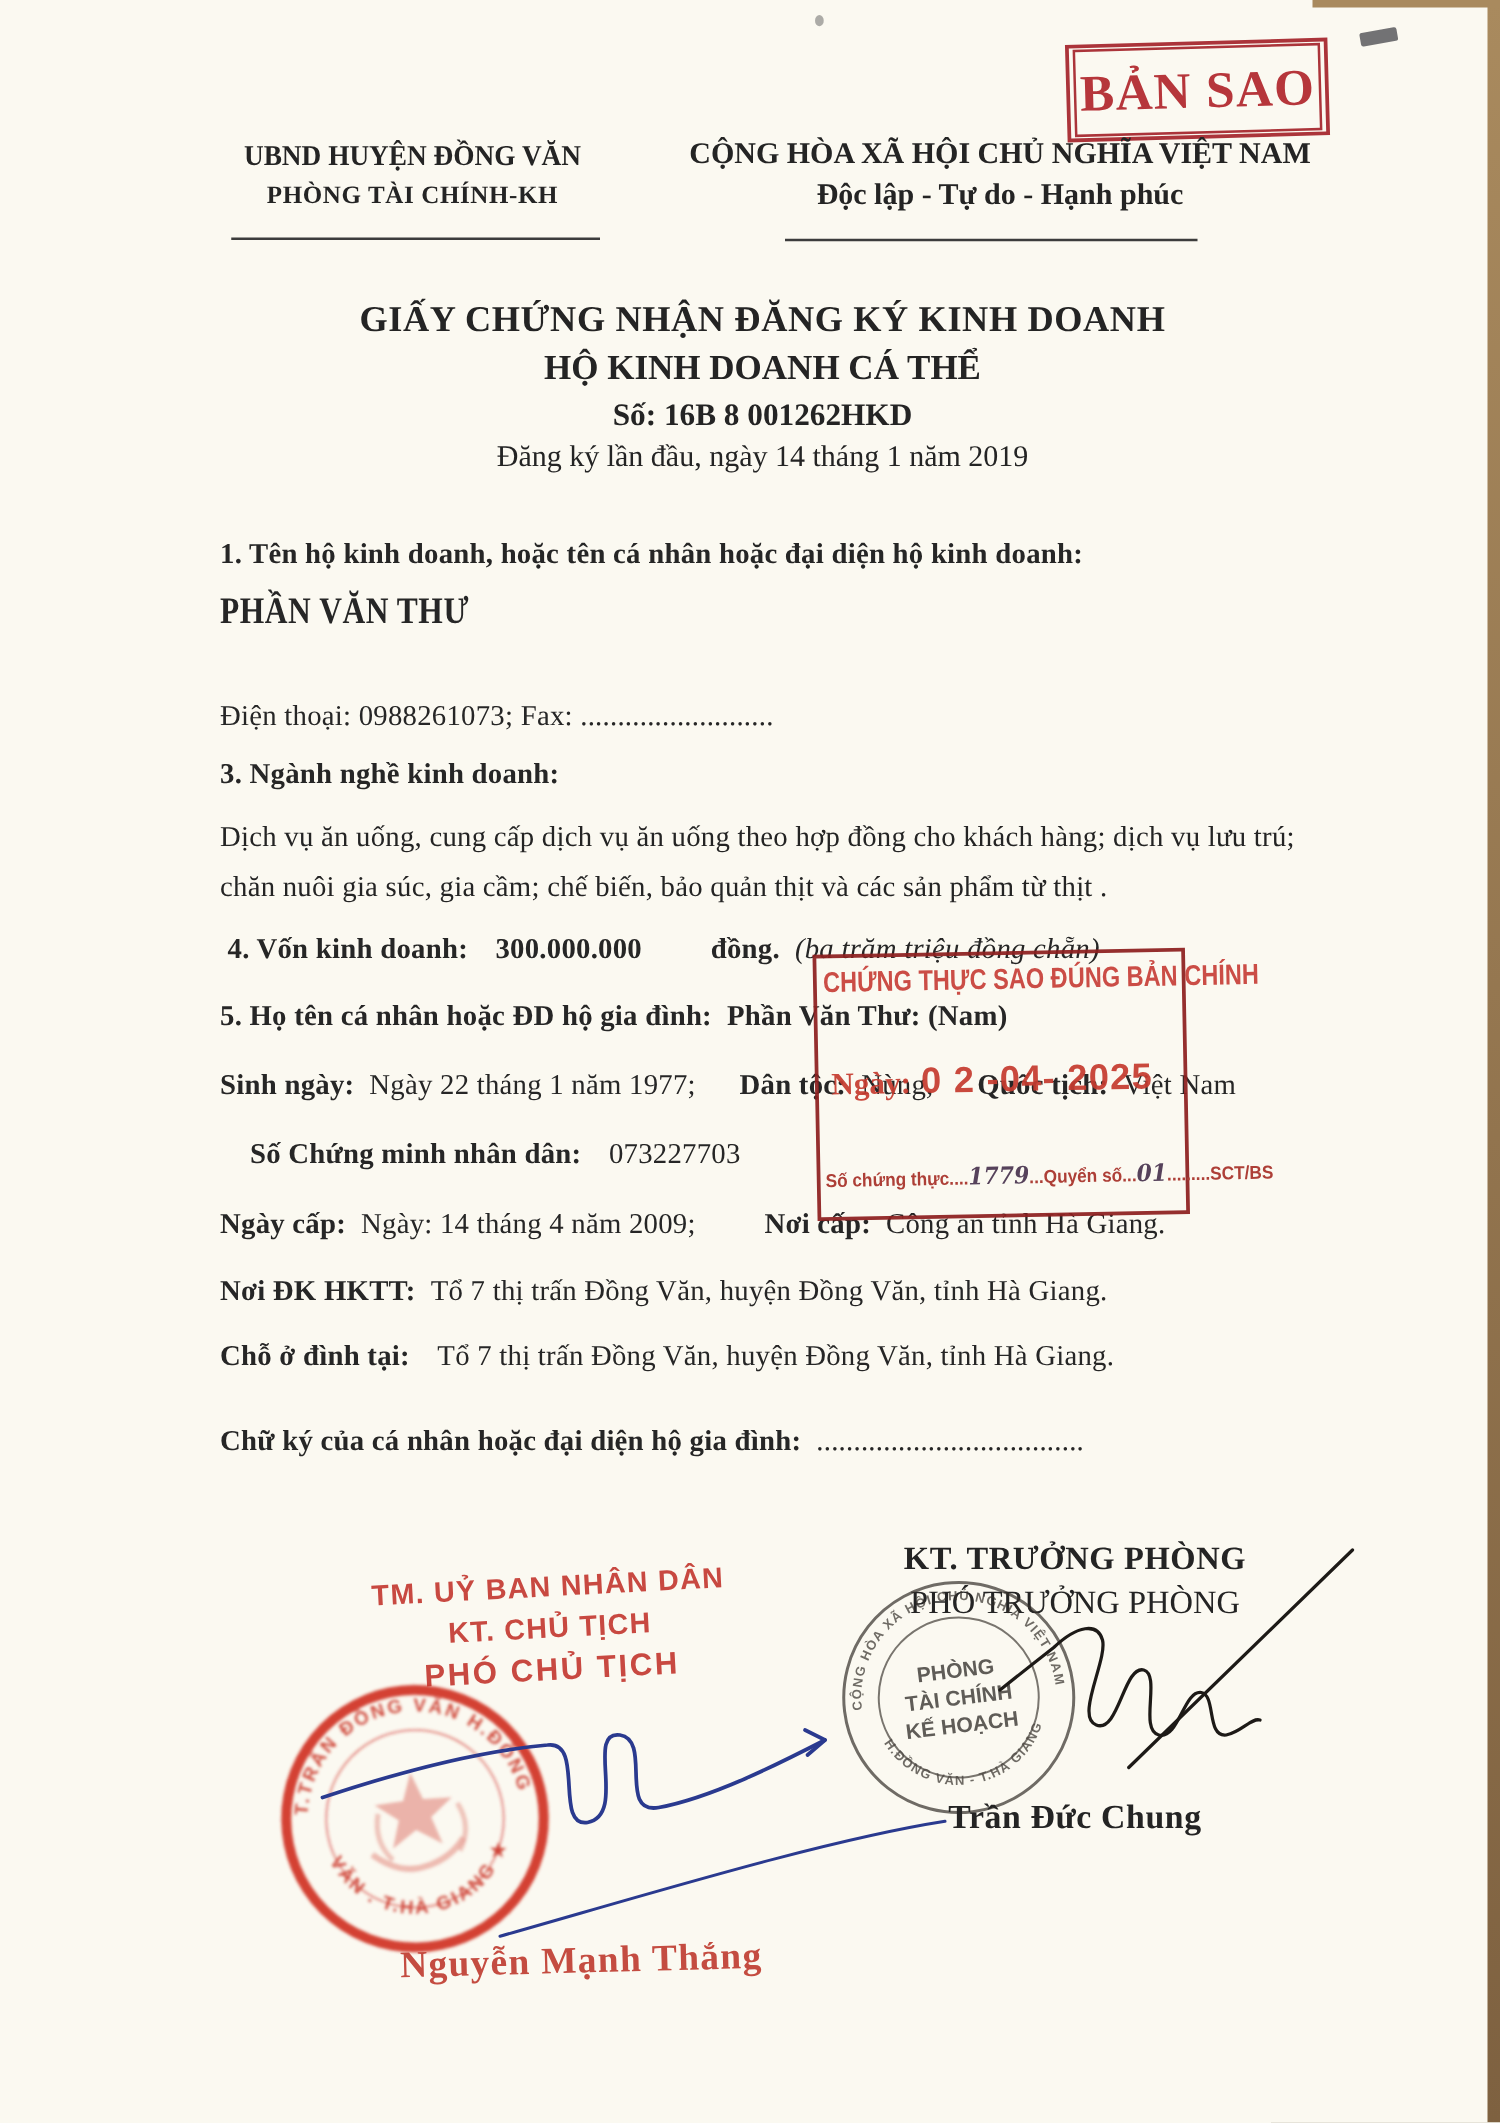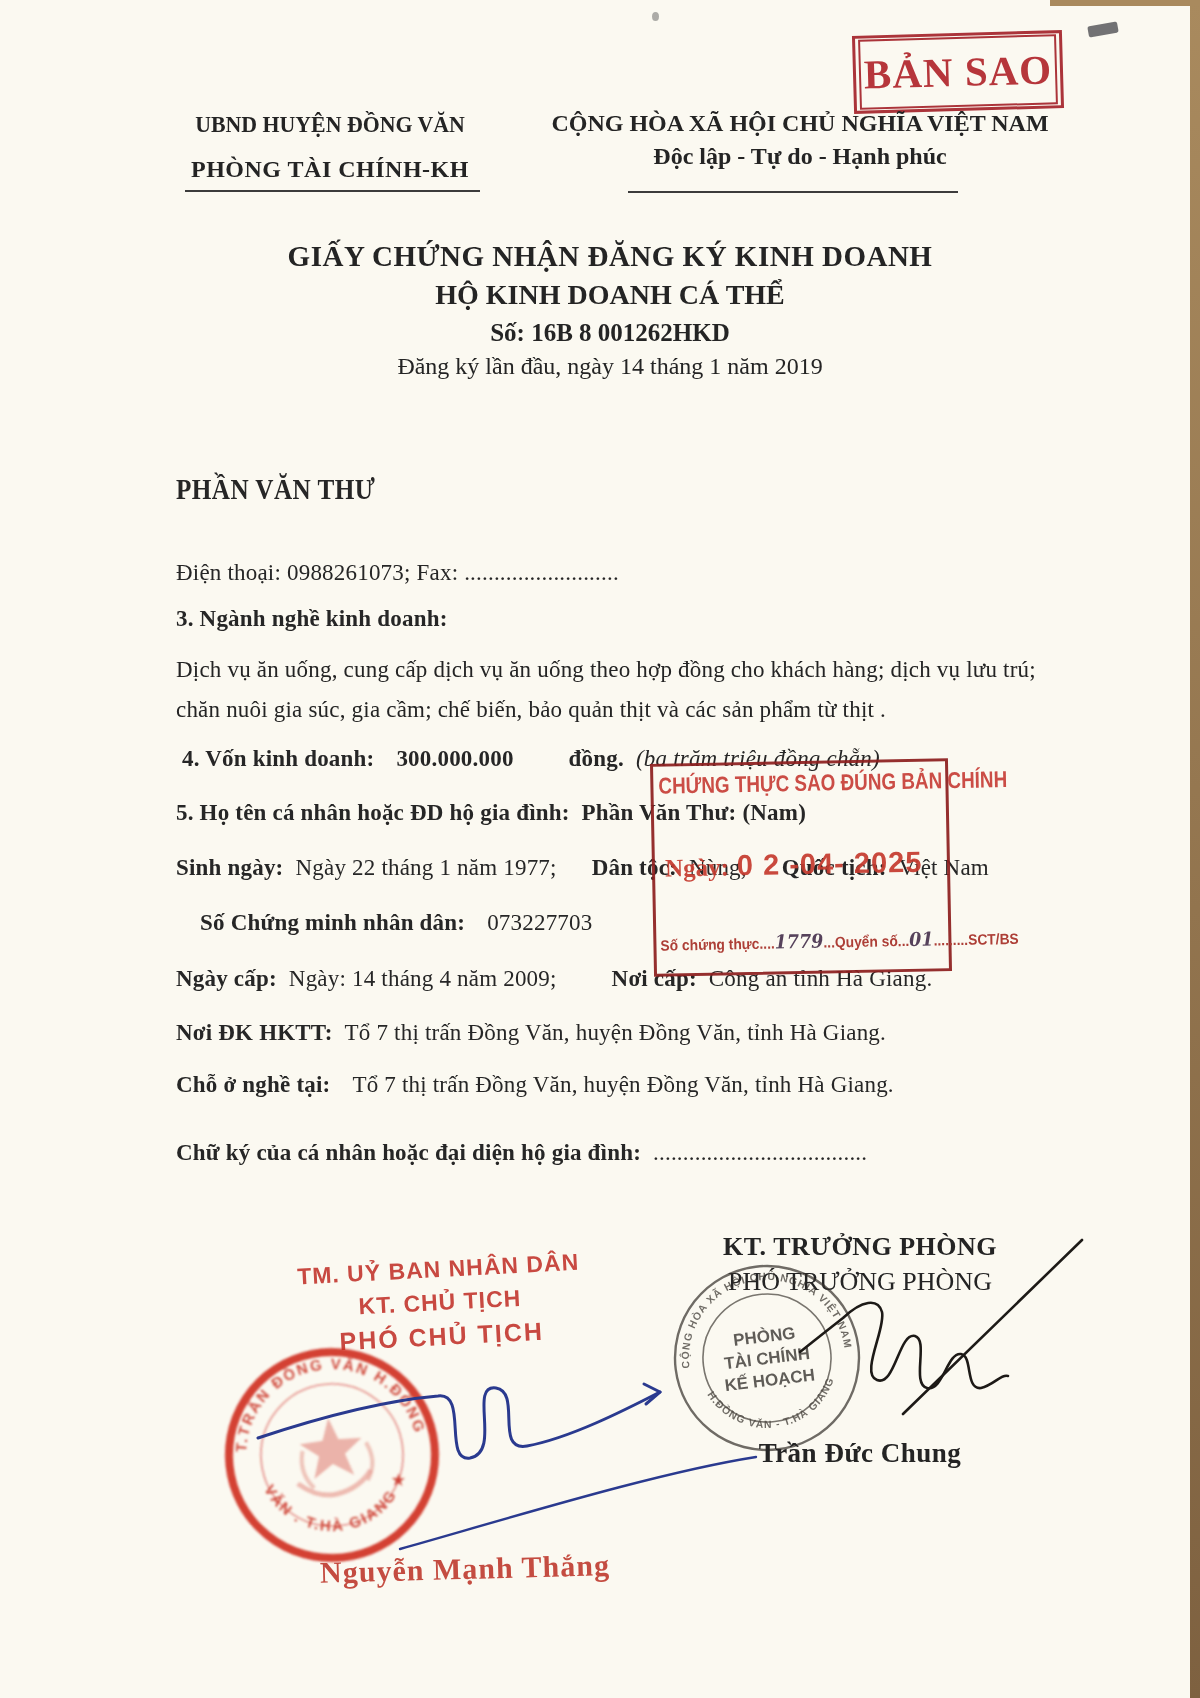--- a/index.html
+++ b/index.html
@@ -18,21 +18,21 @@
   .smudge1{position:absolute;left:1088px;top:24px;width:30px;height:11px;background:#44444a;opacity:.75;border-radius:2px;transform:rotate(-10deg);}
   .smudge2{position:absolute;left:652px;top:12px;width:7px;height:9px;background:#8a8a88;opacity:.7;border-radius:50%;}
   
   .bansao{position:absolute;left:853px;top:33px;width:198px;height:66px;border:3px solid #a5242b;
     display:flex;align-items:center;justify-content:center;transform:rotate(-1.6deg);padding:3px;opacity:.92;}
   .bansao-inner{border:2px solid #a5242b;width:100%;height:100%;display:flex;align-items:center;justify-content:center;}
   .bansao-text{font-weight:bold;font-size:41px;color:#b1262c;letter-spacing:1px;font-family:"Liberation Serif",serif;}
   
   .hdr-left{position:absolute;left:140px;top:112px;width:380px;text-align:center;}
   .hdr-left .l1{font-size:23px;font-weight:bold;transform:scaleX(.95);}
-  .hdr-left .l2{font-size:24px;font-weight:bold;margin-top:18px;letter-spacing:.5px;}
+  .hdr-left .l2{font-size:20px;font-weight:bold;margin-top:7px;letter-spacing:.5px;}
   .hdr-right{position:absolute;left:520px;top:110px;width:560px;text-align:center;}
   .hdr-right .l1{font-size:24px;font-weight:bold;}
   .hdr-right .l2{font-size:24px;font-weight:bold;margin-top:6px;}
   .rule{position:absolute;border-top:2px solid #3c3c3c;height:0;}
   .rule-left{left:185px;top:190px;width:295px;}
   .rule-right{left:628px;top:191px;width:330px;}
   
   .title-wrap{position:absolute;left:130px;top:240px;width:960px;text-align:center;}
   .title-l1{font-size:29px;font-weight:bold;letter-spacing:.5px;}
   .title-l2{font-size:28px;font-weight:bold;margin-top:6px;}
@@ -99,20 +99,21 @@
   <div class="rule rule-left"></div>
   <div class="rule rule-right"></div>
 
   <div class="title-wrap">
     <div class="title-l1">GIẤY CHỨNG NHẬN ĐĂNG KÝ KINH DOANH</div>
     <div class="title-l2">HỘ KINH DOANH CÁ THỂ</div>
     <div class="title-num">Số: 16B 8 001262HKD</div>
     <div class="title-note">Đăng ký lần đầu, ngày 14 tháng 1 năm 2019</div>
   </div>
 
+  <div class="line b" style="left:176px;top:430px;">1. Tên hộ kinh doanh, hoặc tên cá nhân hoặc đại diện hộ kinh doanh:</div>
   <div class="line" style="left:176px;top:472px;">
     <span class="owner-name" style="display:inline-block;">PHẦN VĂN THƯ</span>
   </div>
   <div class="line" style="left:176px;top:560px;">Điện thoại: 0988261073; Fax: ..........................</div>
   <div class="line b" style="left:176px;top:606px;">3. Ngành nghề kinh doanh:</div>
   <div class="para">Dịch vụ ăn uống, cung cấp dịch vụ ăn uống theo hợp đồng cho khách hàng; dịch vụ lưu trú; chăn nuôi gia súc, gia cầm; chế biến, bảo quản thịt và các sản phẩm từ thịt .</div>
 
   <div class="line" style="left:182px;top:746px;">
     <span class="b">4. Vốn kinh doanh:</span><span class="gap22"></span><span class="b">300.000.000</span><span class="gap55"></span><span class="b">đồng.</span><span class="gap12"></span><span class="i">(ba trăm triệu đồng chẵn)</span>
   </div>
@@ -131,21 +132,21 @@
 
   <div class="line" style="left:176px;top:966px;">
     <span class="b">Ngày cấp:</span><span class="gap12"></span><span>Ngày: 14 tháng 4 năm 2009;</span><span class="gap55"></span><span class="b">Nơi cấp:</span><span class="gap12"></span><span>Công an tỉnh Hà Giang.</span>
   </div>
 
   <div class="line" style="left:176px;top:1020px;">
     <span class="b">Nơi ĐK HKTT:</span><span class="gap12"></span><span>Tổ 7 thị trấn Đồng Văn, huyện Đồng Văn, tỉnh Hà Giang.</span>
   </div>
 
   <div class="line" style="left:176px;top:1072px;">
-    <span class="b">Chỗ ở nghề tại:</span><span class="gap22"></span><span>Tổ 7 thị trấn Đồng Văn, huyện Đồng Văn, tỉnh Hà Giang.</span>
+    <span class="b">Chỗ ở đình tại:</span><span class="gap22"></span><span>Tổ 7 thị trấn Đồng Văn, huyện Đồng Văn, tỉnh Hà Giang.</span>
   </div>
 
   <div class="line" style="left:176px;top:1140px;">
     <span class="b">Chữ ký của cá nhân hoặc đại diện hộ gia đình:</span><span class="gap12"></span><span>....................................</span>
   </div>
 
   <div class="cert-box">
     <div class="cert-l1">CHỨNG THỰC SAO ĐÚNG BẢN CHÍNH</div>
     <div class="cert-date">
       <span class="lbl">Ngày:</span><span class="val">0 2  -04-  2025</span>

